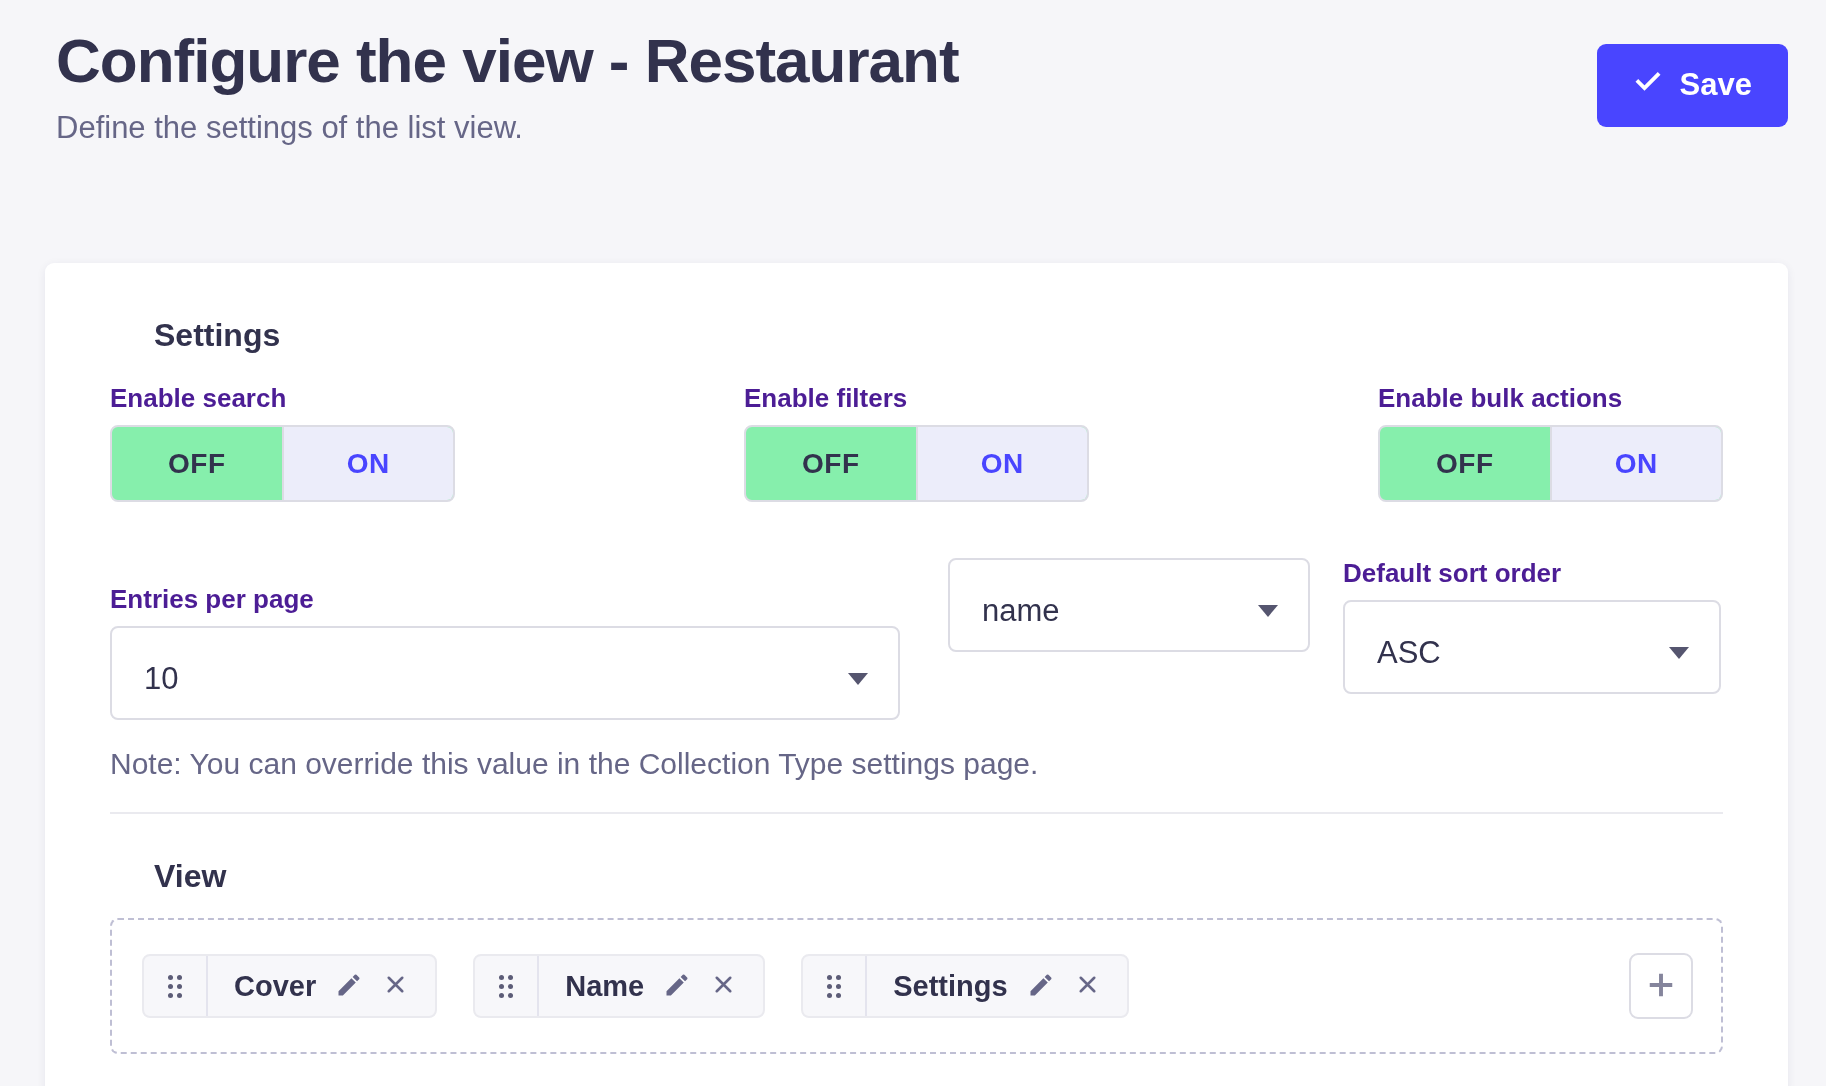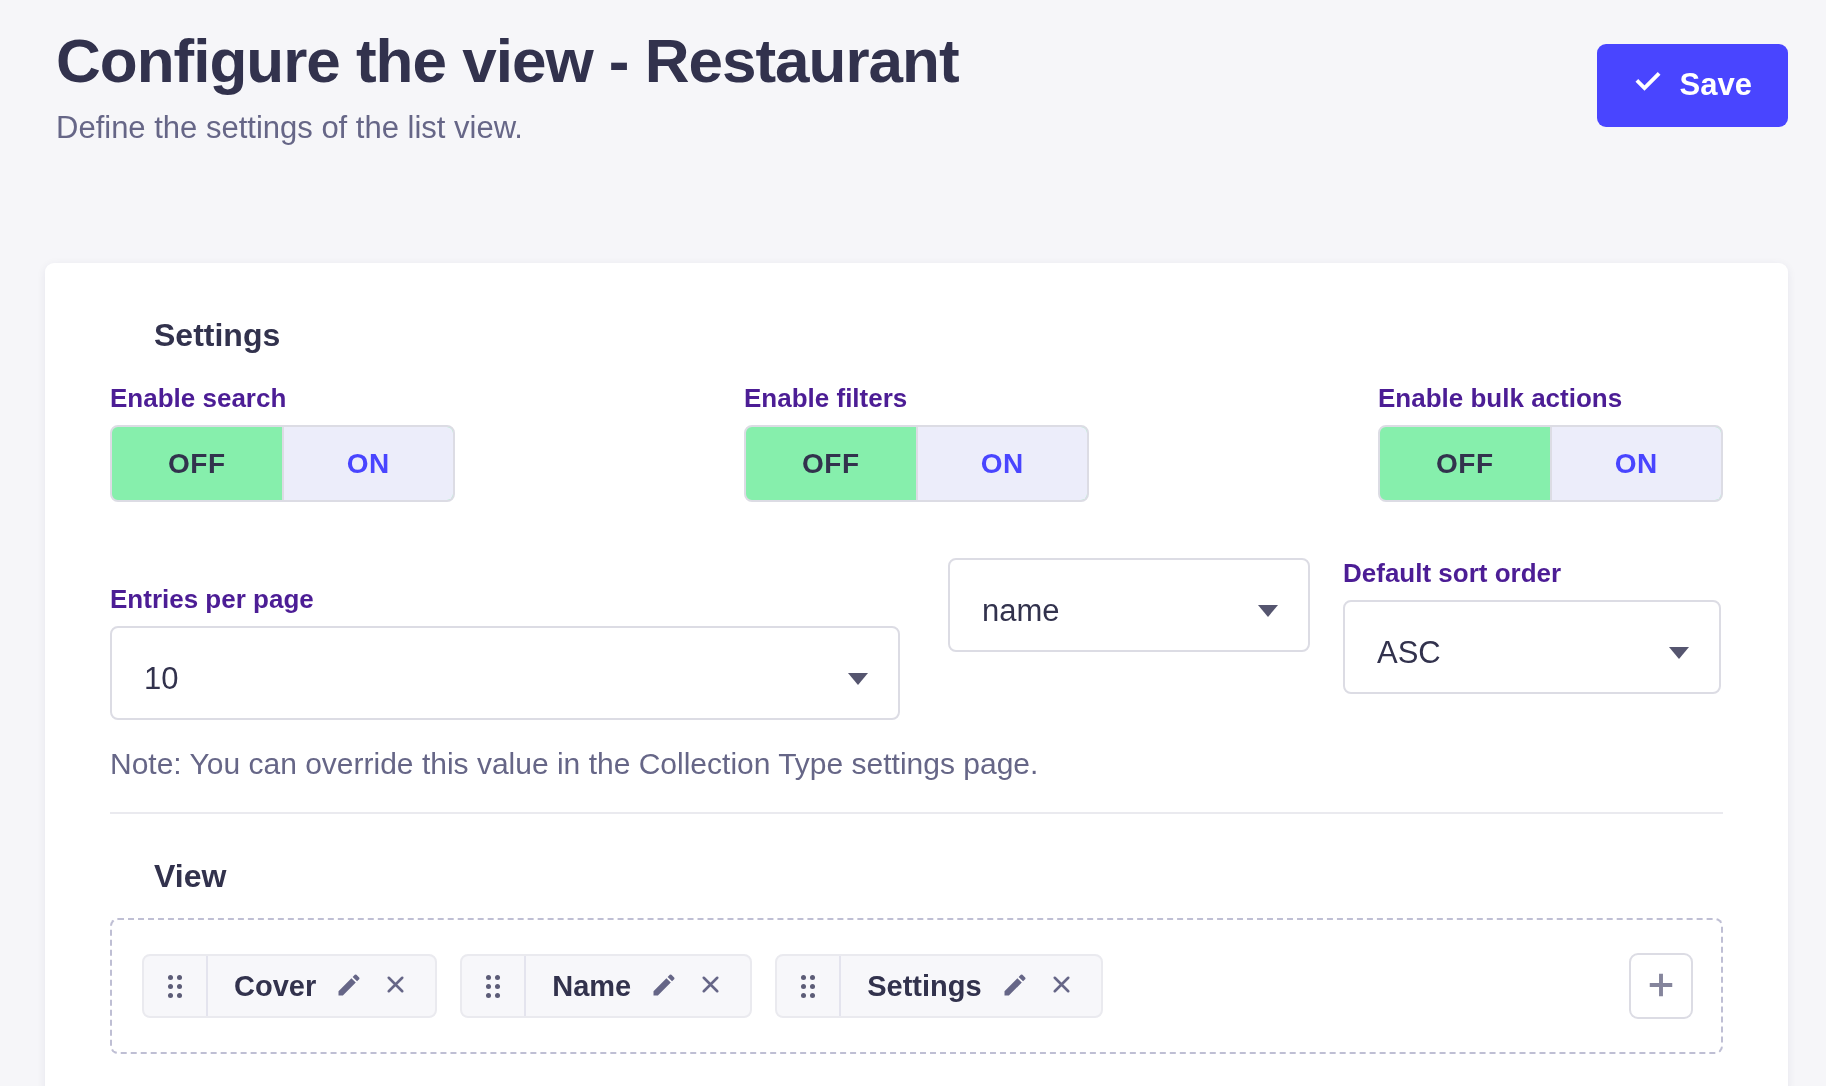--- a/index.html
+++ b/index.html
@@ -84,21 +84,21 @@
 
   .view-title { margin-top:44px; }
 
   
   .dropzone {
     margin-top:24px; height:136px;
     border:2px dashed #bfbfd4; border-radius:8px;
     position:relative; display:flex; align-items:center;
     padding:0 30px;
   }
-  .chips { display:flex; gap:23px; }
+  .chips { display:flex; gap:36px; }
   .chip {
     display:flex; align-items:stretch; height:64px;
     background:#f7f7fa; border:2px solid #eaeaef; border-radius:8px;
     overflow:hidden;
   }
   .chip-handle {
     width:64px; display:flex; align-items:center; justify-content:center;
     border-right:2px solid #e4e4ee; cursor:grab;
   }
   .dots { display:grid; grid-template-columns:5px 5px; grid-auto-rows:5px; gap:4px; }

